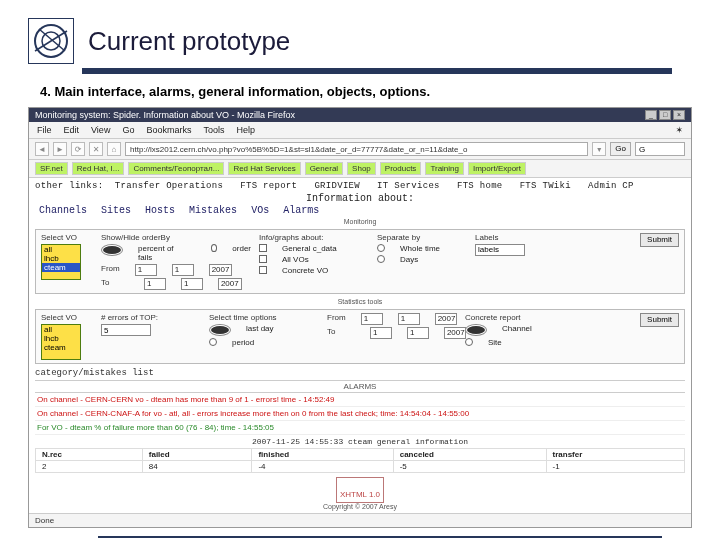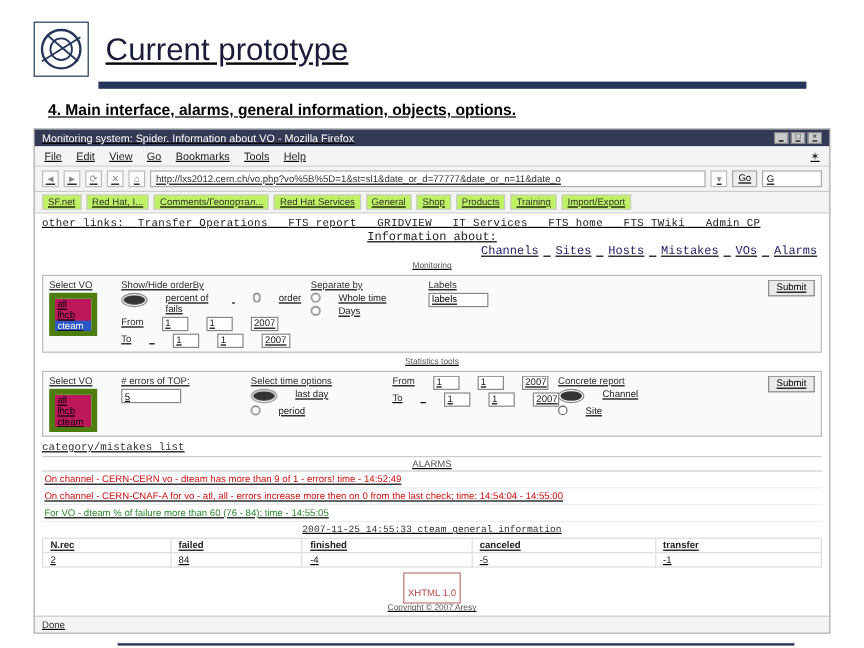--- a/index.html
+++ b/index.html
@@ -1,17 +1,17 @@
 <!DOCTYPE html>
 <html><head>
 <meta charset="utf-8">
 <style>
   * { box-sizing: border-box; margin: 0; padding: 0; }
   body { width: 720px; height: 540px; background: #fff; font-family: Arial, sans-serif; font-size: 9px; overflow: hidden; }
-  .slide { padding: 18px 28px 0 28px; text-decoration: underline; }
+  .slide { padding: 18px 28px 0 28px; }
   .title-row { display: flex; align-items: center; gap: 14px; }
   .logo { width: 46px; height: 46px; border: 1px solid #26365a; display: flex; align-items: center; justify-content: center; background: #fff; }
   .title { font-family: Verdana, sans-serif; font-size: 26px; color: #1b1b3a; }
   .underline { height: 6px; background: #26365a; margin: 4px 0 10px 54px; width: 590px; }
   .subtitle { font-weight: bold; font-size: 13px; color: #000; margin: 6px 0 8px 12px; }
   .browser { border: 1px solid #999; background: #fff; margin: 0 0 0 0; }
   .bw-titlebar { background: #333a55; color: #fff; font-size: 9px; padding: 2px 6px; display: flex; justify-content: space-between; align-items: center; }
   .winbtns { display: flex; gap: 2px; }
   .winbtn { width: 12px; height: 10px; background: #ccc; border: 1px solid #888; font-size: 7px; text-align: center; line-height: 8px; color: #222; }
   .menubar { display: flex; gap: 12px; padding: 3px 8px; border-bottom: 1px solid #ccc; background: #f4f4f4; font-size: 9px; color: #222; }
@@ -19,34 +19,34 @@
   .navbar { display: flex; gap: 4px; padding: 3px 6px; border-bottom: 1px solid #ccc; background: #f4f4f4; align-items: center; }
   .navicon { width: 14px; height: 14px; border: 1px solid #bbb; background: #fcfcfc; display: inline-flex; align-items: center; justify-content: center; font-size: 8px; color: #888; }
   .url { flex: 1; border: 1px solid #aaa; background: #fff; padding: 1px 4px; font-size: 8px; color: #333; height: 14px; line-height: 12px; overflow: hidden; white-space: nowrap; }
   .go { border: 1px solid #aaa; background: #eee; padding: 0 4px; font-size: 8px; height: 14px; line-height: 12px; }
   .search { border: 1px solid #aaa; background: #fff; width: 50px; height: 14px; padding: 0 3px; font-size: 8px; display: flex; align-items: center; }
   .bookbar { display: flex; gap: 4px; padding: 2px 6px; border-bottom: 1px solid #ccc; background: #f4f4f4; flex-wrap: nowrap; overflow: hidden; }
   .bm { border: 1px solid #ccc; background: #bef264; padding: 0 4px; font-size: 8px; color: #333; height: 13px; line-height: 12px; white-space: nowrap; }
   .page { background: #fff; padding: 3px 6px; }
   .otherlinks { font-family: 'Courier New', monospace; font-size: 9px; color: #222; letter-spacing: 0.3px; }
   .infoabout { font-family: 'Courier New', monospace; font-size: 10px; color: #222; margin-top: 2px; text-align: center; }
-  .navlinks { font-family: 'Courier New', monospace; font-size: 10px; color: #226; text-align: right; margin-top: 1px; }
+  .navlinks { font-family: 'Courier New', monospace; font-size: 10px; color: #226; text-align: left; margin-top: 1px; }
   .navlinks span { margin: 0 4px; }
   .smallcenter { text-align: center; font-size: 7px; color: #555; margin: 2px 0; }
   .panel { border: 1px solid #bbb; background: #fafafa; margin: 4px 0; padding: 3px 5px; display: flex; gap: 8px; align-items: flex-start; }
   .panel .col { display: flex; flex-direction: column; gap: 2px; min-width: 0; }
   .flabel { font-size: 8px; color: #333; }
   .radio, .check { display: flex; align-items: flex-start; gap: 15px; font-size: 8px; color: #222; }
   .rdot { width: 8px; height: 8px; border: 1px solid #666; border-radius: 50%; background: #fff; position: relative; }
   .rdot.sel::after { content:""; position:absolute; inset:1px; background:#333; border-radius:50%; }
   .cbox { width: 8px; height: 8px; border: 1px solid #666; background: #fff; }
   .sel { border: 1px solid #888; background: #fff; font-size: 8px; padding: 0 2px; height: 12px; line-height: 10px; min-width: 22px; display: inline-block; }
   .txtin { border: 1px solid #888; background: #fff; height: 12px; width: 50px; font-size: 8px; padding: 0 2px; }
   .btn { border: 1px solid #888; background: #e9e9e9; font-size: 8px; padding: 0 6px; height: 14px; line-height: 12px; }
-  .listbox { border: 5px solid #4d7c0f; background: #be185d; font-size: 8px; width: 40px; height: 36px; overflow: auto; }
+  .listbox { border: 1px solid #4d7c0f; background: #fde047; font-size: 8px; width: 40px; height: 36px; overflow: auto; }
   .listbox div { padding: 0 2px; }
   .listbox .hl { background: #2a56c6; color: #fff; }
   .section-title { font-family: 'Courier New', monospace; font-size: 9px; color: #333; margin: 2px 0; }
   .alarms-head { text-align: center; font-size: 8px; color: #555; border-top: 1px solid #ccc; border-bottom: 1px solid #ccc; padding: 1px 0; }
   .alarm { font-size: 8px; padding: 2px 2px; border-bottom: 1px solid #eee; }
   .alarm.red { color: #c11; }
   .alarm.green { color: #2a8a2a; }
   .stamp { text-align: center; font-family: 'Courier New', monospace; font-size: 8px; color: #333; margin: 2px 0; }
   .tbl { width: 100%; border-collapse: collapse; font-size: 8px; color: #222; }
   .tbl th, .tbl td { border: 1px solid #ddd; padding: 1px 6px; text-align: left; }
@@ -154,20 +154,35 @@
         <div class="col" style="width:150px;">
           <div class="flabel">Show/Hide orderBy</div>
           <div class="radio"><span class="rdot sel"></span><span>percent of fails</span>&nbsp;<span class="rdot"></span><span>order</span></div>
           <div class="radio">
               <span class="flabel">From</span> 
               <span class="sel">1</span> 
               <span class="sel">1</span> 
               <span class="sel">2007</span>
             </div>
           <div class="radio"><span class="flabel">To</span>&nbsp;&nbsp; <span class="sel">1</span> <span class="sel">1</span> <span class="sel">2007</span></div>
+        </div>
+        <div class="col" style="width:110px;">
+          <div class="flabel">Info/graphs about:</div>
+          <div class="check">
+              <span class="cbox"></span>
+              <span>General c_data</span>
+            </div>
+          <div class="check">
+              <span class="cbox"></span>
+              <span>All VOs</span>
+            </div>
+          <div class="check">
+              <span class="cbox"></span>
+              <span>Concrete VO</span>
+            </div>
         </div>
         <div class="col" style="width:90px;">
           <div class="flabel">Separate by</div>
           <div class="radio">
               <span class="rdot"></span>
               <span>Whole time</span>
             </div>
           <div class="radio">
               <span class="rdot"></span>
               <span>Days</span>

